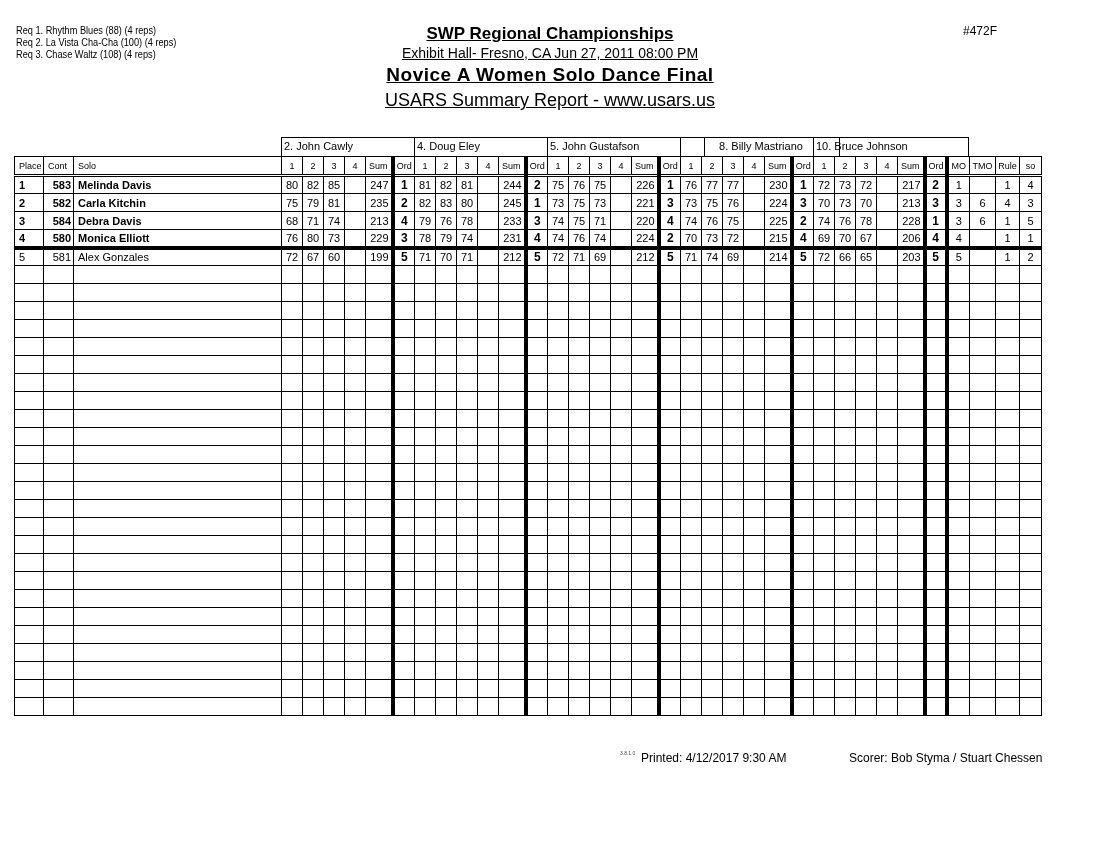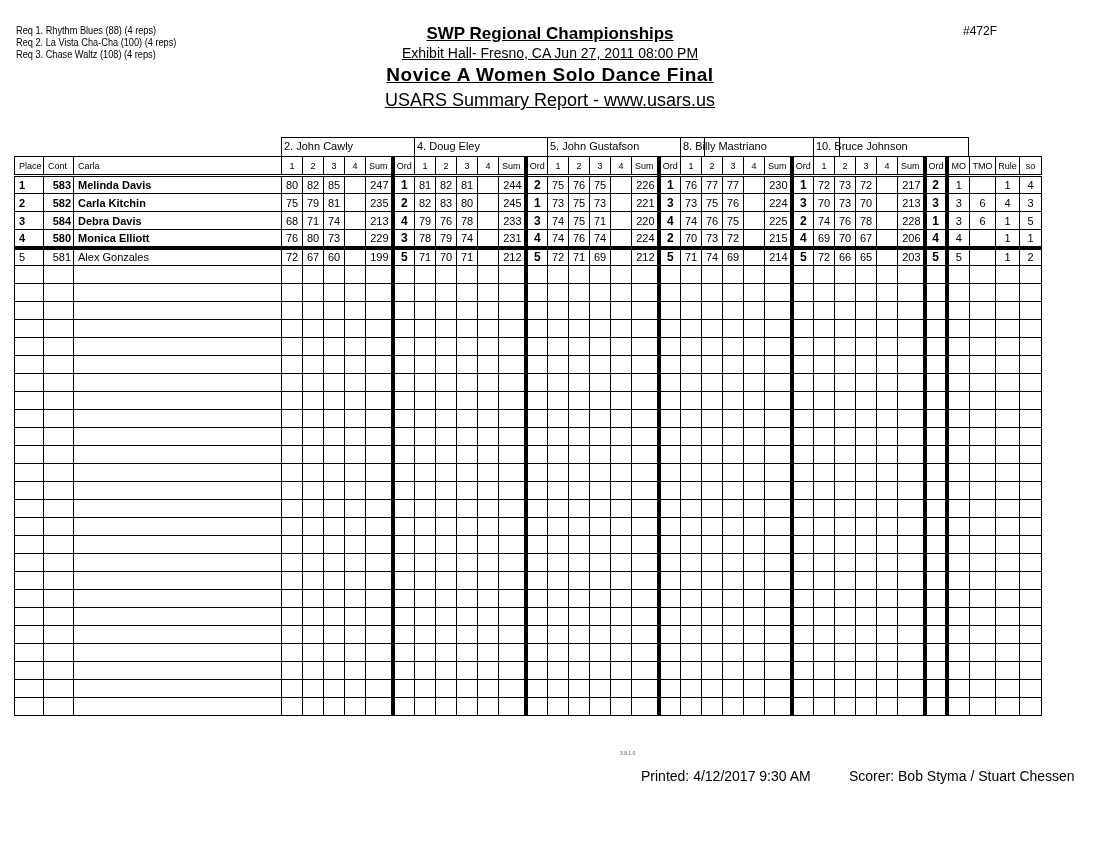--- a/index.html
+++ b/index.html
@@ -20,21 +20,21 @@
   table.grid td { border:1px solid #000; height:18px; padding:0 2px; box-sizing:border-box; white-space:nowrap; overflow:hidden; }
   table.grid tr.hdr td { font-size:9px; height:19px; border-bottom:3px double #000; }
   table.grid td.c { text-align:center; }
   table.grid td.r { text-align:right; }
   table.grid td.ord { border-left:4px solid #000; text-align:center; font-weight:bold; font-size:12px; }
   table.grid tr.hdr td.ord { font-weight:normal; font-size:9px; }
   table.grid td.mo { border-left:4px solid #000; }
   table.grid tr.bold td.b { font-weight:bold; font-size:11px; }
   table.grid tr.sep td { border-bottom:4px solid #000; }
   table.grid td.pl { padding-left:4px; }
-  .footer { top:768px; font-size:14px; white-space:nowrap; }
+  .footer { top:751px; font-size:12px; white-space:nowrap; }
   .ver { left:620px; top:750px; font-size:5px; color:#555; }
 </style>
 </head>
 <body>
 
 <div class="abs reqs">
   <div>Req  1.  Rhythm Blues (88) (4 reps)</div>
   <div>Req  2.  La Vista Cha-Cha (100) (4 reps)</div>
   <div>Req  3.  Chase Waltz (108) (4 reps)</div>
 </div>
@@ -42,21 +42,21 @@
 <div class="abs title t1">SWP Regional Championships</div>
 <div class="abs title t2">Exhibit Hall-  Fresno, CA  Jun 27, 2011  08:00 PM</div>
 <div class="abs title t3">Novice A Women Solo Dance Final</div>
 <div class="abs title t4">USARS Summary Report - www.usars.us</div>
 <div class="abs evnum">#472F</div>
 
 <div id="judge-headers">
     <div class="judgehdr" style="left: 281px; width: 134px;">2.  John Cawly</div>
     <div class="judgehdr" style="left: 414px; width: 134px;">4.  Doug Eley</div>
     <div class="judgehdr" style="left: 547px; width: 158px;">5.  John Gustafson</div>
-    <div class="judgehdr" style="left: 680px; width: 160px;">8.  Billy Mastriano</div>
+    <div class="judgehdr" style="left: 680px; width: 160px; text-align: center;">8.  Billy Mastriano</div>
     <div class="judgehdr" style="left: 813px; width: 156px;">10.  Bruce Johnson</div>
   </div>
 
 <table class="grid" id="grid" style="width: 1027px;">
   <colgroup id="cols">
       <col style="width: 29px;">
       <col style="width: 30px;">
       <col style="width: 208px;">
       <col style="width: 21px;">
       <col style="width: 21px;">
@@ -90,21 +90,21 @@
       <col style="width: 22px;">
       <col style="width: 23px;">
       <col style="width: 26px;">
       <col style="width: 24px;">
       <col style="width: 22px;">
     </colgroup>
   <tbody id="tbody">
       <tr class="hdr">
         <td class="pl">Place</td>
         <td class="pl">Cont</td>
-        <td class="pl">Carla</td>
+        <td class="pl">Solo</td>
         <td class="c">1</td>
         <td class="c">2</td>
         <td class="c">3</td>
         <td class="c">4</td>
         <td class="c">Sum</td>
         <td class="ord">Ord</td>
         <td class="c">1</td>
         <td class="c">2</td>
         <td class="c">3</td>
         <td class="c">4</td>

